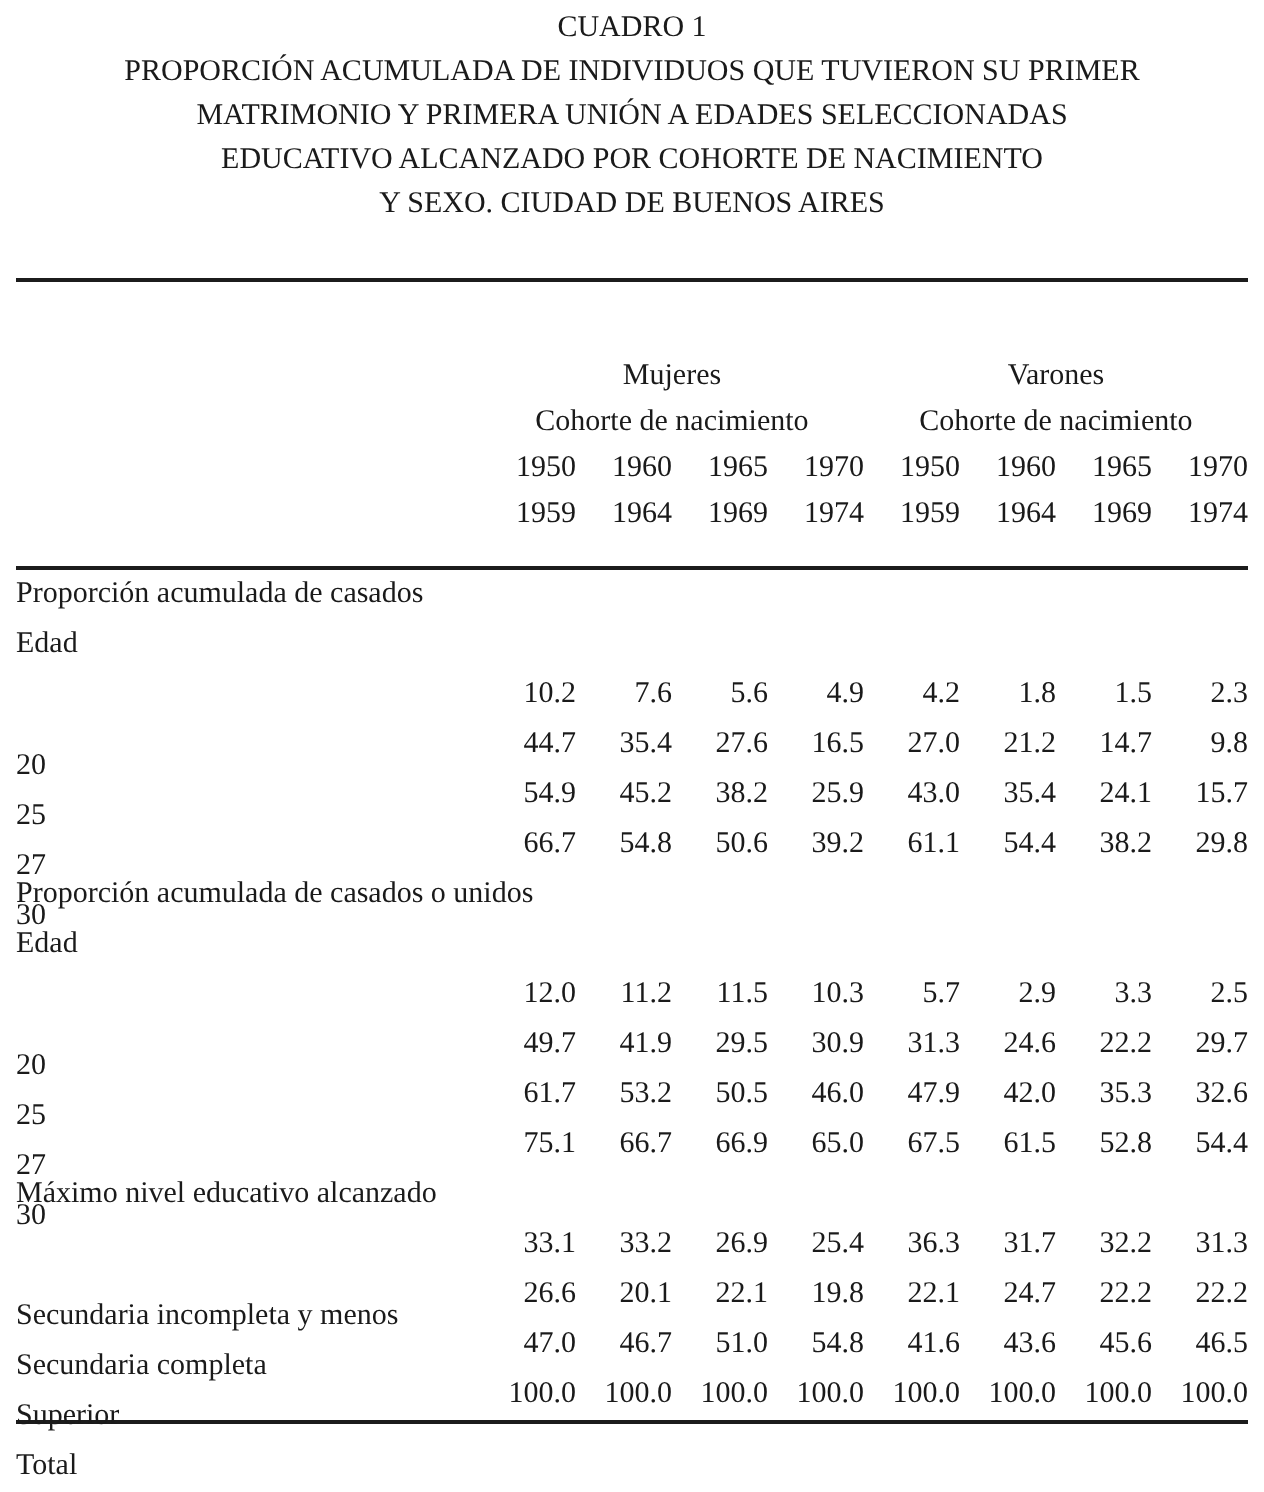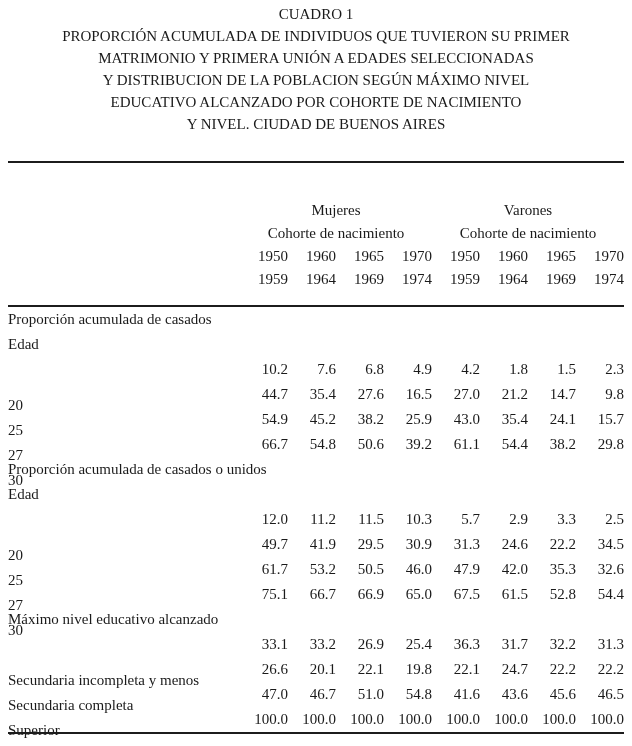--- a/index.html
+++ b/index.html
@@ -24,23 +24,22 @@
 </style>
 </head>
 <body>
 
 <div class="page">
 
   <div class="title-block" id="title-block">
       <div class="title-line">CUADRO 1</div>
       <div class="title-line">PROPORCIÓN ACUMULADA DE INDIVIDUOS QUE TUVIERON SU PRIMER</div>
       <div class="title-line">MATRIMONIO Y PRIMERA UNIÓN A EDADES SELECCIONADAS</div>
-      <div class="title-line">Y DISTRIBUCION DE LA POBLACION SEGÚN MÁXIMO NIVEL</div>
       <div class="title-line">EDUCATIVO ALCANZADO POR COHORTE DE NACIMIENTO</div>
-      <div class="title-line">Y NIVEL. CIUDAD DE BUENOS AIRES</div>
+      <div class="title-line">Y SEXO. CIUDAD DE BUENOS AIRES</div>
     </div>
 
   <div class="table-wrap">
     <div class="rule"></div>
 
     <div class="thead">
       <div class="hrow">
         <div class="spacer"></div>
         <div class="group">Mujeres</div>
         <div class="group">Varones</div>
@@ -75,21 +74,21 @@
     </div>
 
     <div class="rule"></div>
     <div id="table-body">
         <div class="row heading">Proporción acumulada de casados</div>
         <div class="row heading">Edad</div>
         <div class="row">
           <div class="lbl">20</div>
           <div class="val">10.2</div>
           <div class="val">7.6</div>
-          <div class="val">6.8</div>
+          <div class="val">5.6</div>
           <div class="val">4.9</div>
           <div class="val">4.2</div>
           <div class="val">1.8</div>
           <div class="val">1.5</div>
           <div class="val">2.3</div>
         </div>
         <div class="row">
           <div class="lbl">25</div>
           <div class="val">44.7</div>
           <div class="val">35.4</div>
@@ -137,21 +136,21 @@
         </div>
         <div class="row">
           <div class="lbl">25</div>
           <div class="val">49.7</div>
           <div class="val">41.9</div>
           <div class="val">29.5</div>
           <div class="val">30.9</div>
           <div class="val">31.3</div>
           <div class="val">24.6</div>
           <div class="val">22.2</div>
-          <div class="val">34.5</div>
+          <div class="val">29.7</div>
         </div>
         <div class="row">
           <div class="lbl">27</div>
           <div class="val">61.7</div>
           <div class="val">53.2</div>
           <div class="val">50.5</div>
           <div class="val">46.0</div>
           <div class="val">47.9</div>
           <div class="val">42.0</div>
           <div class="val">35.3</div>

